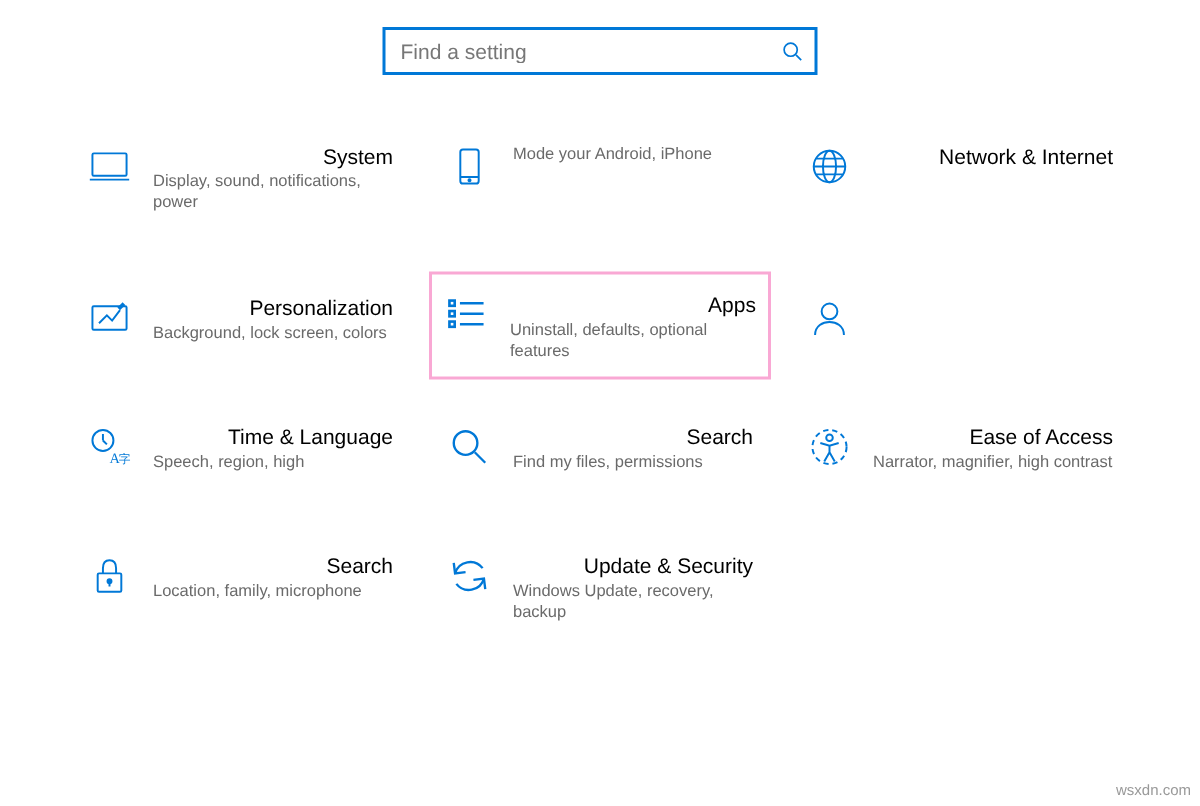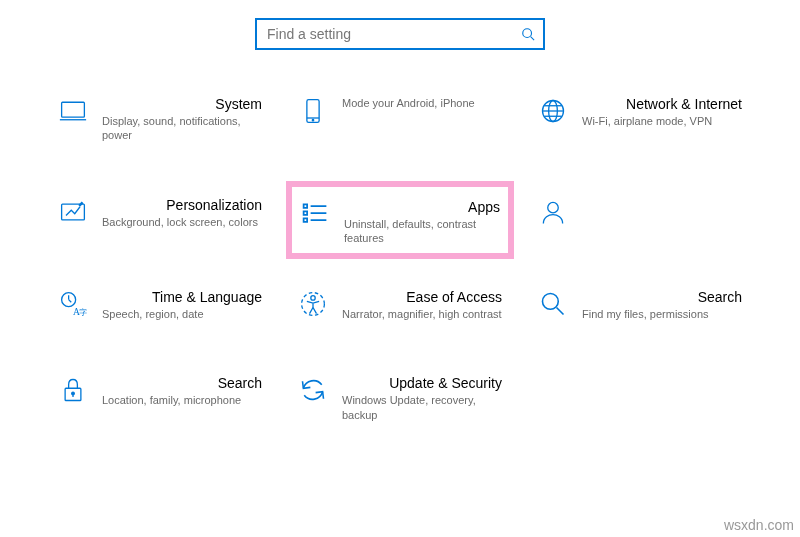--- a/index.html
+++ b/index.html
@@ -71,29 +71,29 @@
     font-weight: 400;
     text-align: right;
   }
   .tile-desc {
     font-size: 11px;
     color: #6a6a6a;
     margin: 0;
     line-height: 1.3;
   }
   .highlight {
-    border: 6px solid #f9a8d4;
+    border: 2px solid #f9a8d4;
     padding: 12px 8px 8px 8px;
     margin: -10px -4px -18px -4px;
   }
   .attribution {
     position: absolute;
     bottom: 4px;
     right: 6px;
-    font-size: 14px;
+    font-size: 10px;
     color: #999;
   }
 </style>
 </head>
 <body>
 
 <div class="search-wrap">
   <div class="search-box">
     <input type="text" placeholder="Find a setting" style="">
     <span class="search-icon">
@@ -139,21 +139,20 @@
       <svg viewBox="0 0 32 32" fill="none" stroke="currentColor" stroke-width="1.5">
           <circle cx="16" cy="16" r="12"></circle>
           <ellipse cx="16" cy="16" rx="5" ry="12"></ellipse>
           <line x1="4" y1="16" x2="28" y2="16"></line>
           <line x1="6" y1="10" x2="26" y2="10"></line>
           <line x1="6" y1="22" x2="26" y2="22"></line>
         </svg>
     </div>
     <div class="tile-text">
       <p class="tile-title">Network &amp; Internet</p>
-      <p class="tile-desc">Wi-Fi, airplane mode, VPN</p>
     </div>
   </div>
 
   <div class="tile">
     <div class="tile-icon">
       <svg viewBox="0 0 32 32" fill="none" stroke="currentColor" stroke-width="1.5">
           <rect x="3" y="7" width="26" height="18" rx="1"></rect>
           <path d="M8 20 L14 14 L18 18 L24 10"></path>
           <path d="M22 8 L26 4 L28 6 L24 10" fill="currentColor" stroke="none"></path>
         </svg>
@@ -170,21 +169,21 @@
           <rect x="3" y="5" width="4" height="4"></rect>
           <rect x="3" y="13" width="4" height="4"></rect>
           <rect x="3" y="21" width="4" height="4"></rect>
           <line x1="11" y1="7" x2="29" y2="7"></line>
           <line x1="11" y1="15" x2="29" y2="15"></line>
           <line x1="11" y1="23" x2="29" y2="23"></line>
         </svg>
     </div>
     <div class="tile-text">
       <p class="tile-title">Apps</p>
-      <p class="tile-desc">Uninstall, defaults, contrast features</p>
+      <p class="tile-desc">Uninstall, defaults, optional features</p>
     </div>
   </div>
 
   <div class="tile">
     <div class="tile-icon">
       <svg viewBox="0 0 32 32" fill="none" stroke="currentColor" stroke-width="1.5">
           <circle cx="16" cy="11" r="6"></circle>
           <path d="M5 29 C5 22 11 19 16 19 C21 19 27 22 27 29"></path>
         </svg>
     </div>
@@ -195,49 +194,49 @@
       <svg viewBox="0 0 32 32" fill="none" stroke="currentColor" stroke-width="1.5">
           <circle cx="11" cy="11" r="8"></circle>
           <line x1="11" y1="6" x2="11" y2="11"></line>
           <line x1="11" y1="11" x2="14" y2="14"></line>
           <text x="16" y="28" font-size="11" fill="currentColor" stroke="none" font-family="Segoe UI">A</text>
           <text x="23" y="28" font-size="9" fill="currentColor" stroke="none" font-family="Segoe UI">字</text>
         </svg>
     </div>
     <div class="tile-text">
       <p class="tile-title">Time &amp; Language</p>
-      <p class="tile-desc">Speech, region, date</p>
-    </div>
-  </div>
-
+      <p class="tile-desc">Speech, region, high</p>
+    </div>
+  </div>
+
+
+  <div class="tile">
+    <div class="tile-icon">
+      <svg viewBox="0 0 32 32" fill="none" stroke="currentColor" stroke-width="1.8">
+          <circle cx="13" cy="13" r="9"></circle>
+          <line x1="20" y1="20" x2="28" y2="28"></line>
+        </svg>
+    </div>
+    <div class="tile-text">
+      <p class="tile-title">Search</p>
+      <p class="tile-desc">Find my files, permissions</p>
+    </div>
+  </div>
 
   <div class="tile">
     <div class="tile-icon">
       <svg viewBox="0 0 32 32" fill="none" stroke="currentColor" stroke-width="1.5">
           <circle cx="16" cy="16" r="13" stroke-dasharray="4 3"></circle>
           <circle cx="16" cy="9" r="2.5"></circle>
           <path d="M9 13 L16 15 L23 13 M16 15 L16 20 M16 20 L12 27 M16 20 L20 27"></path>
         </svg>
     </div>
     <div class="tile-text">
       <p class="tile-title">Ease of Access</p>
       <p class="tile-desc">Narrator, magnifier, high contrast</p>
-    </div>
-  </div>
-
-  <div class="tile">
-    <div class="tile-icon">
-      <svg viewBox="0 0 32 32" fill="none" stroke="currentColor" stroke-width="1.8">
-          <circle cx="13" cy="13" r="9"></circle>
-          <line x1="20" y1="20" x2="28" y2="28"></line>
-        </svg>
-    </div>
-    <div class="tile-text">
-      <p class="tile-title">Search</p>
-      <p class="tile-desc">Find my files, permissions</p>
     </div>
   </div>
 
   <div class="tile">
     <div class="tile-icon">
       <svg viewBox="0 0 32 32" fill="none" stroke="currentColor" stroke-width="1.5">
           <rect x="7" y="14" width="18" height="14" rx="1"></rect>
           <path d="M11 14 V10 C11 6 13 4 16 4 C19 4 21 6 21 10 V14"></path>
           <circle cx="16" cy="20" r="1.5" fill="currentColor"></circle>
           <line x1="16" y1="21" x2="16" y2="24"></line>

